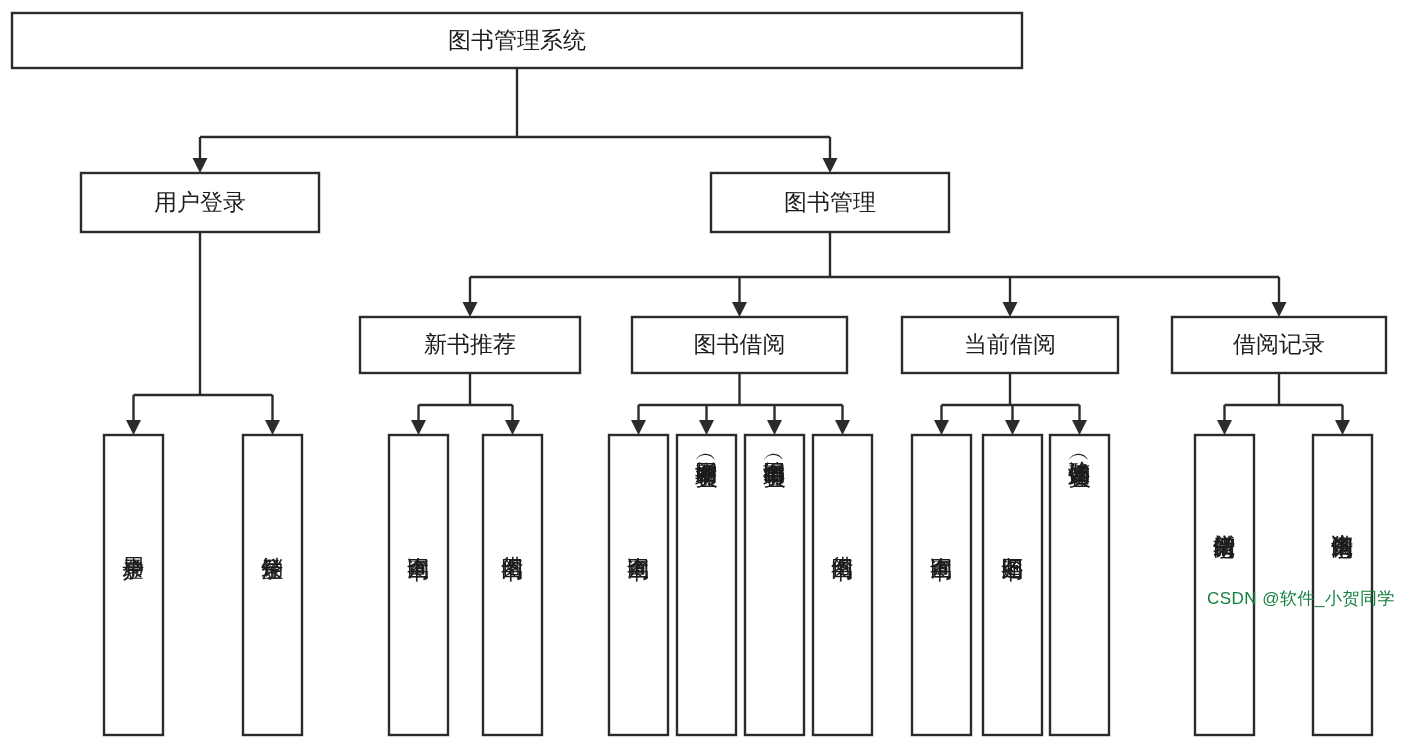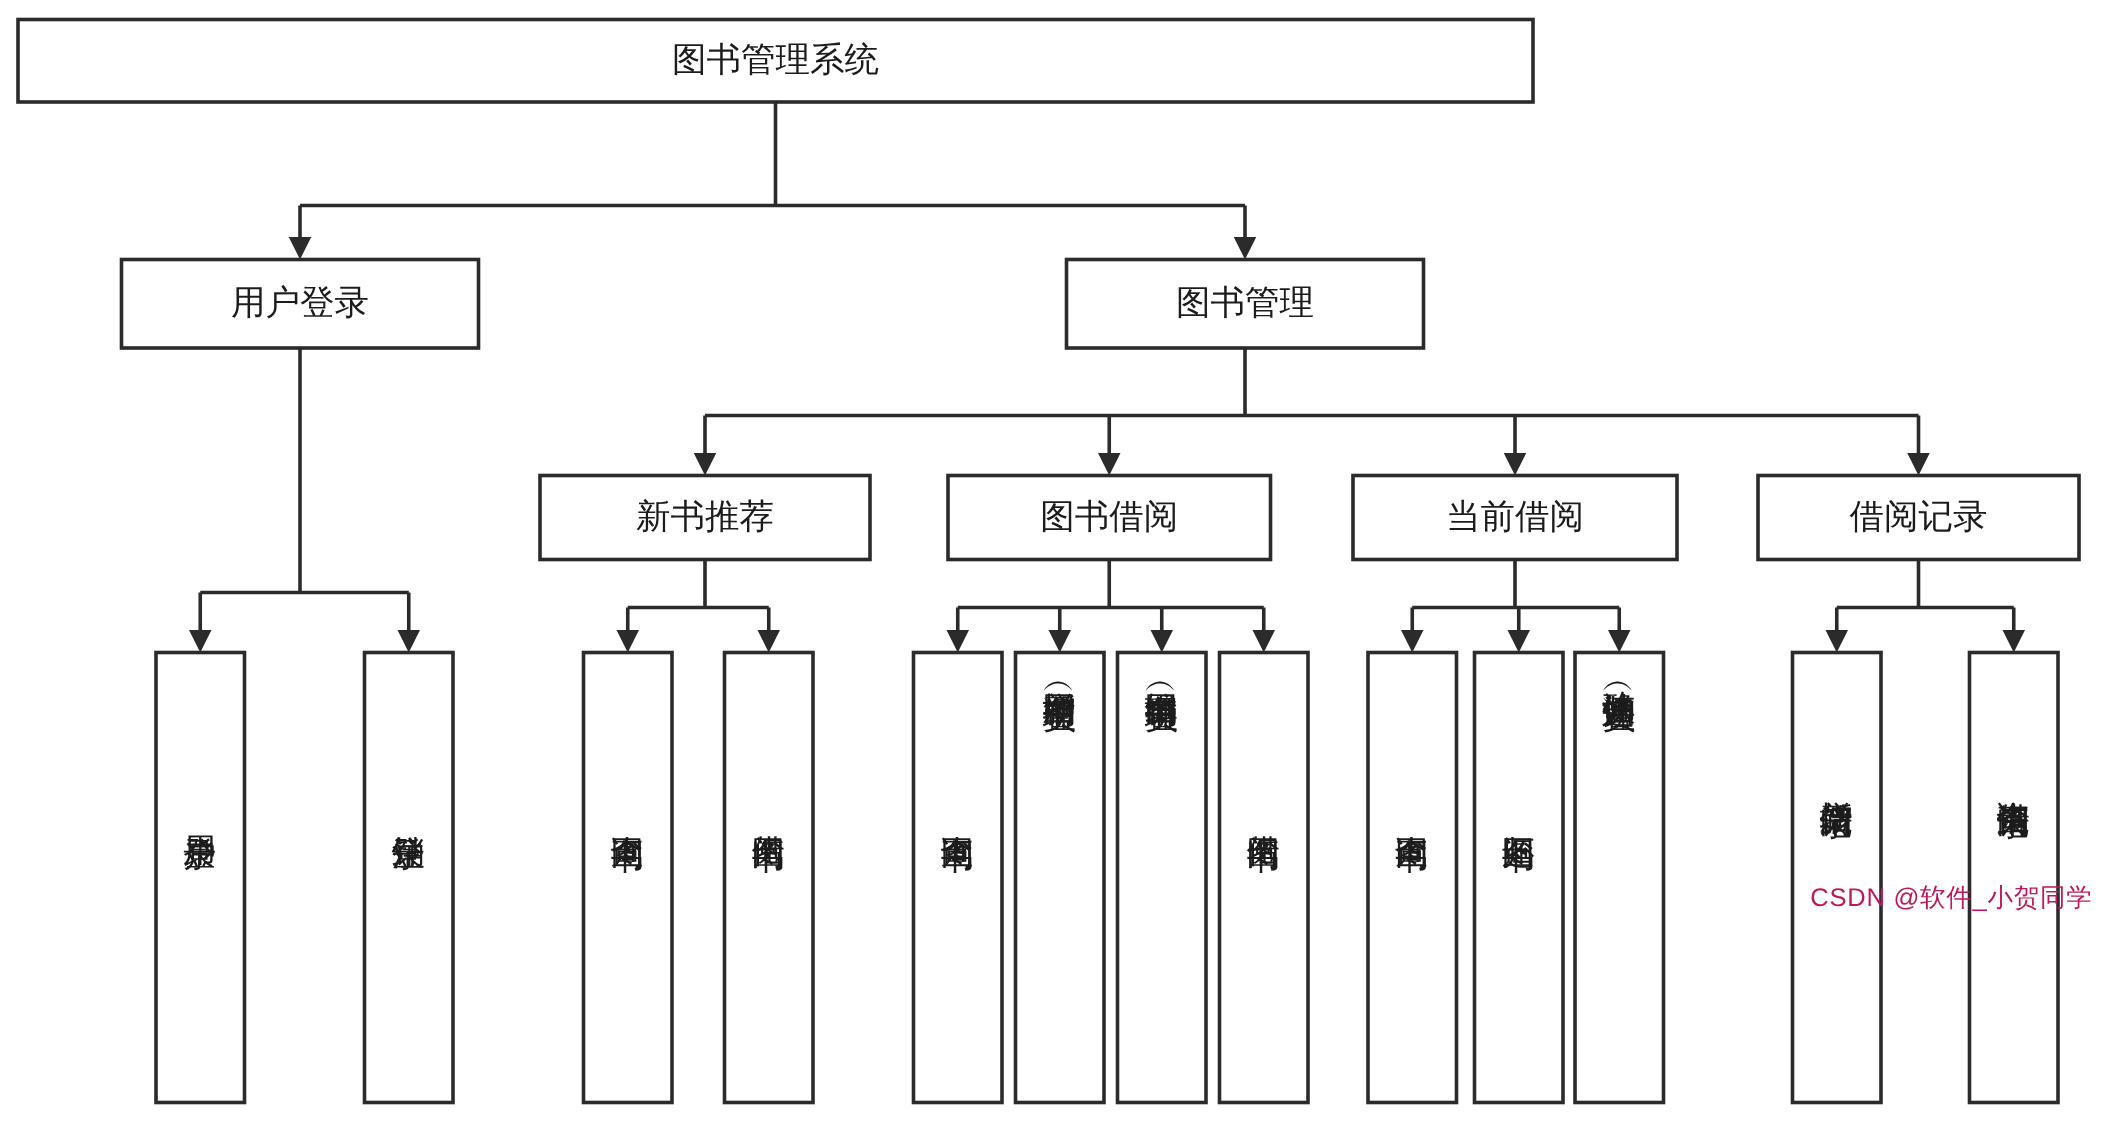--- a/index.html
+++ b/index.html
@@ -59,21 +59,21 @@
     letter-spacing: 1px;
     white-space: nowrap;
     pointer-events: none;
   }
   .watermark {
     position: absolute;
     right: 10px;
     bottom: 6px;
     font-family: "Liberation Sans", sans-serif;
     font-size: 17px;
-    color: #be185d;
+    color: #15803d;
     letter-spacing: 0.5px;
     white-space: nowrap;
     text-align: center;
   }
 </style>
 </head>
 <body>
 
 <div id="diagram-root">
 

